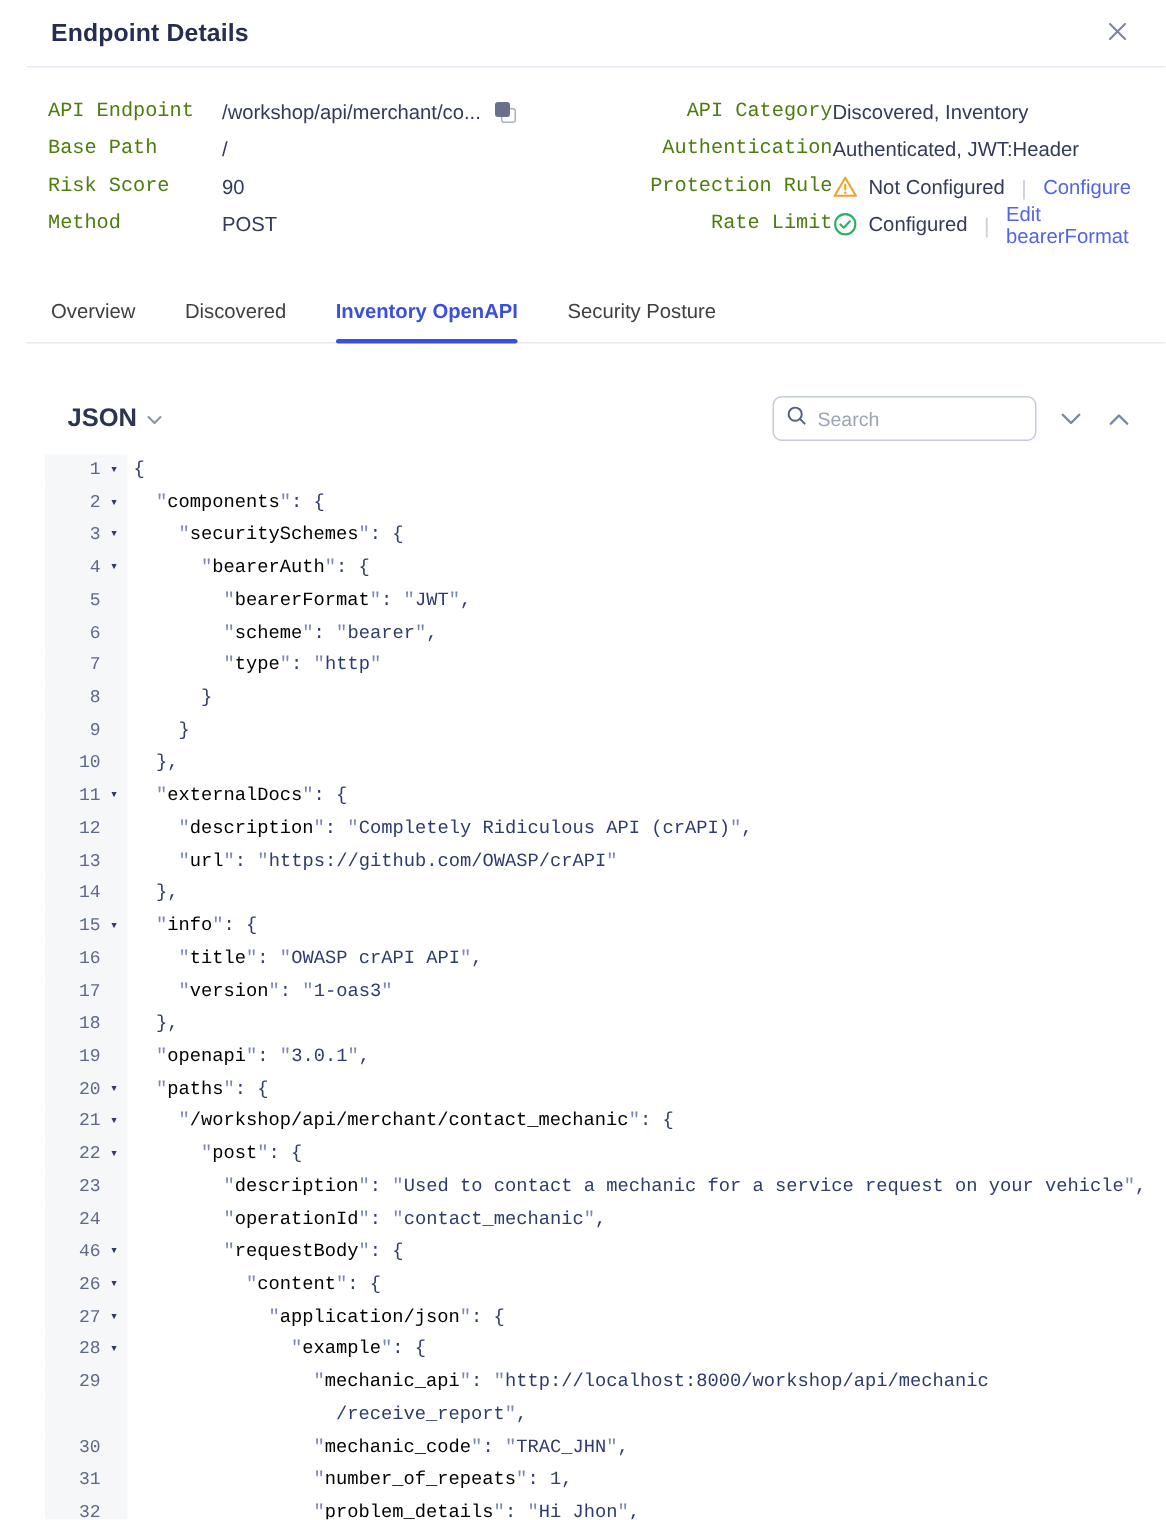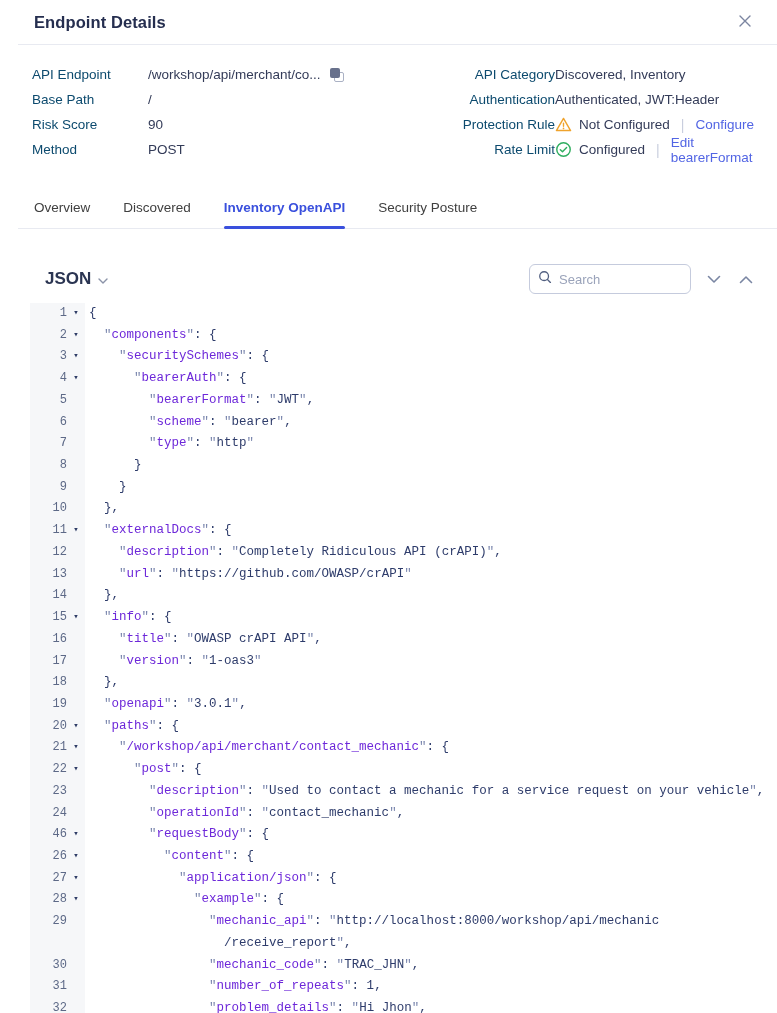--- a/index.html
+++ b/index.html
@@ -12,21 +12,21 @@
   .hdr { height:45px; display:flex; align-items:center; justify-content:space-between;
          padding:0 22px 0 16px; border-bottom:1px solid #e8eaf1; }
   .hdr-title { font-size:16.5px; font-weight:700; color:#252e4f; letter-spacing:.1px; }
   .close-btn { width:20px; height:20px; display:flex; align-items:center; justify-content:center;
                cursor:pointer; background:none; border:none; }
   
   .details { display:flex; padding:17px 16px 0 14px; }
   .dcol-left  { width:348px; }
   .dcol-right { flex:1; }
   .drow { display:flex; align-items:center; height:25px; font-size:13.5px; }
-  .dlabel { color:#0c4a6e; }
+  .dlabel { color:#4d7c0f;font-family:Liberation Mono, monospace; }
   .dcol-left  .dlabel { width:116px; flex:0 0 116px; }
   .dcol-right .dlabel { width:175px; flex:0 0 175px;text-align:right; }
   .dvalue { color:#333b58; }
   .copy-ic { position:relative; width:14px; height:14px; margin-left:9px; cursor:pointer; display:inline-block; }
   .copy-ic .back  { position:absolute; right:0; bottom:0; width:10px; height:10px;
                     border:1.5px solid #aab1c4; border-radius:2px; background:#fff; }
   .copy-ic .front { position:absolute; left:0; top:0; width:10px; height:10px;
                     background:#68718c; border-radius:2px; }
   .status-wrap { display:flex; align-items:center; }
   .status-ic { width:17px; height:17px; margin-right:7px; display:flex; align-items:center; }
@@ -38,38 +38,38 @@
           border-bottom:1px solid #e8eaf1; }
   .tab { position:relative; padding:10px 0 13px; font-size:13.5px; color:#404040; cursor:pointer; }
   .tab.active { color:#3a50dd; font-weight:700; }
   .tab.active::after { content:""; position:absolute; left:0; right:0; bottom:-1px;
                        height:3px; background:#3a50dd; border-radius:3px; }
   
   .toolbar { display:flex; align-items:center; justify-content:space-between;
              margin-top:35px; height:30px; padding:0 22px 0 27px; }
   .fmt-select { display:flex; align-items:center; gap:7px; cursor:pointer; }
   .fmt-label { font-size:17px; font-weight:700; color:#2b3552; }
-  .search-box { display:flex; align-items:center; width:162px; height:30px;
+  .search-box { display:flex; align-items:center; width:176px; height:30px;
                 border:1px solid #c5cbdd; border-radius:6px; padding:0 8px; background:#fff; }
   .search-box input { border:none; outline:none; width:100%; font-size:13px;
                       font-family:"Liberation Sans",sans-serif; color:#333b58; margin-left:7px; }
   .search-box input::placeholder { color:#9aa3ba; }
   .right-tools { display:flex; align-items:center; }
   .nav-chev { background:none; border:none; cursor:pointer; margin-left:14px;
               display:flex; align-items:center; padding:2px; }
   
   .code-area { margin:9px 0 0 12px; }
   .code-row { display:flex; line-height:21.72px;
               font-family:"Liberation Mono", monospace; font-size:12.5px; }
   .gutter { flex:0 0 55px; background:#f6f7f9; display:flex; color:#5d6987; }
   .lnum   { display:inline-block; width:37px; text-align:right; font-size:12px; }
   .larrow { display:inline-block; width:18px; text-align:center; font-size:9px;
             color:#2e3c66; cursor:pointer; }
   .ctext  { white-space:pre; padding-left:4px; color:#2e3c6b; }
-  .tk-k { color:#6d28d9;font-family:Liberation Mono, monospace; }
+  .tk-k { color:#000000;font-family:Liberation Mono, monospace; }
   .tk-q { color:#7b87ae; }
   .tk-s, .tk-p, .tk-n { color:#2e3c6b; }
 </style>
 </head>
 <body>
 
 <div class="page">
 
   <div class="hdr">
     <div class="hdr-title">Endpoint Details</div>

